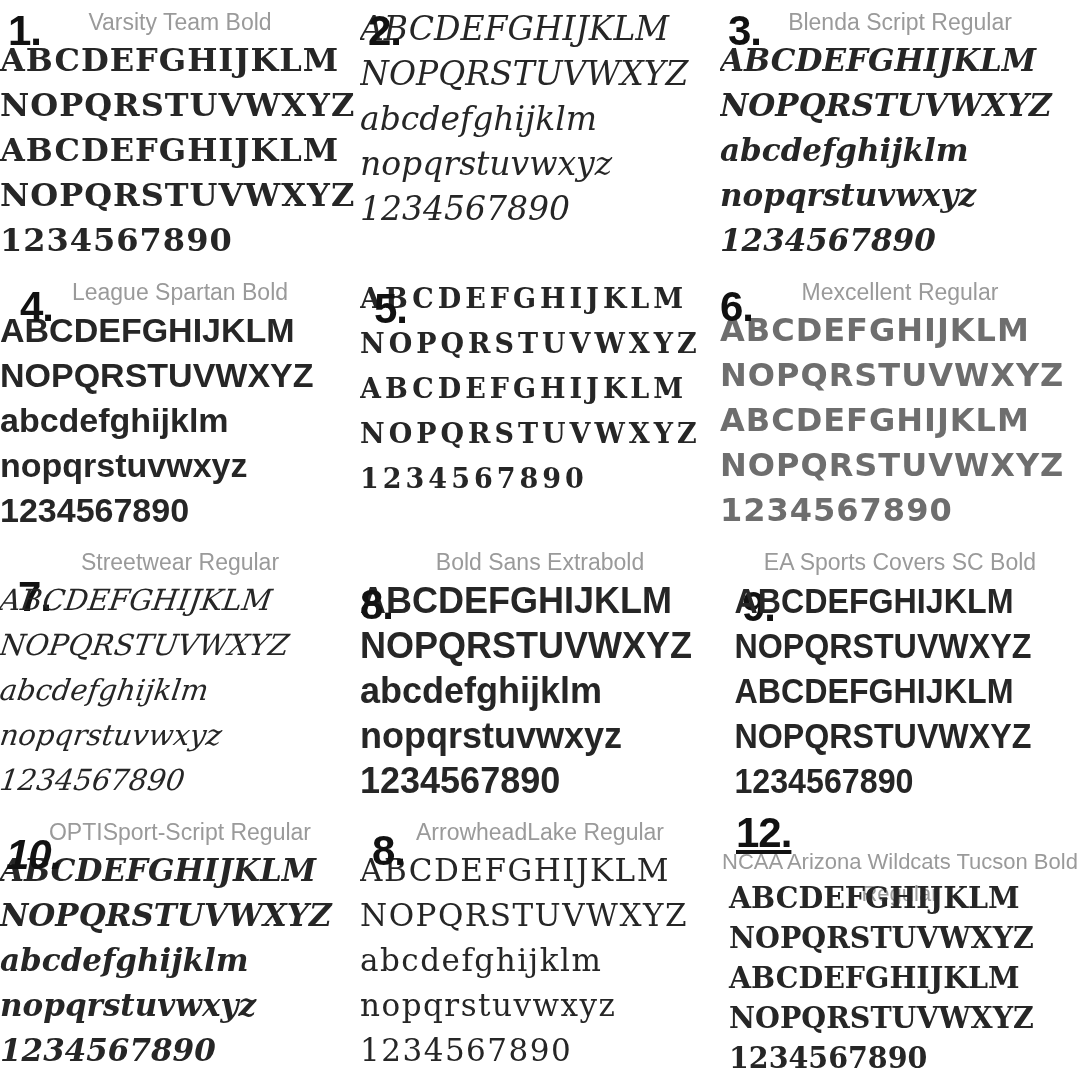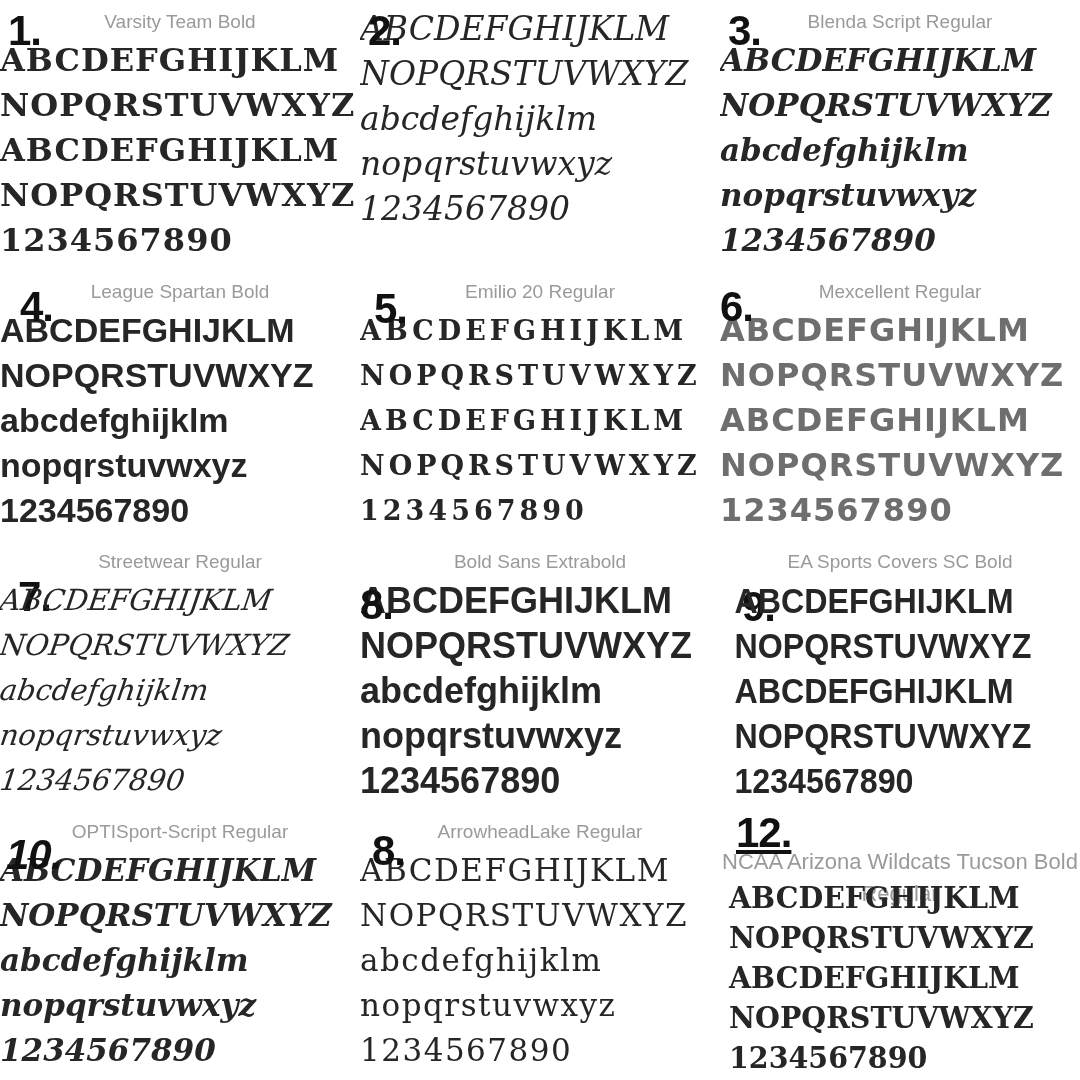--- a/index.html
+++ b/index.html
@@ -15,21 +15,21 @@
     grid-template-rows:repeat(4,270px);
   }
   .cell{position:relative;overflow:hidden;padding-top:6px;}
   .num{
     position:absolute;left:8px;top:10px;
     font-family:"Liberation Sans",sans-serif;font-weight:bold;
     font-size:42px;letter-spacing:-1px;color:var(--num);line-height:1;
   }
   .label{
     text-align:center;color:var(--label);
-    font-size:19px;line-height:32px;height:32px;
+    font-size:23px;line-height:32px;height:32px;
     font-family:"Liberation Sans",sans-serif;
   }
   .lines{color:var(--ink);}
   .ln{line-height:45px;white-space:nowrap;}
 
   
   .s1 .ln{font-family:"DejaVu Serif",serif;font-weight:bold;font-size:32px;letter-spacing:1px;}
   .s2 .ln{font-family:"DejaVu Serif",serif;font-style:italic;font-size:33px;}
   .s3 .ln{font-family:"DejaVu Serif",serif;font-style:italic;font-weight:bold;font-size:31px;}
   .s4 .ln{font-family:"Liberation Sans",sans-serif;font-weight:bold;font-size:34px;}
@@ -101,21 +101,20 @@
       <div class="ln">ABCDEFGHIJKLM</div>
       <div class="ln">NOPQRSTUVWXYZ</div>
       <div class="ln">abcdefghijklm</div>
       <div class="ln">nopqrstuvwxyz</div>
       <div class="ln">1234567890</div>
     </div>
   </div>
 
   <div class="cell s5">
     <div class="num">5.</div>
-    <div class="label">Emilio 20 Regular</div>
     <div class="lines">
       <div class="ln">ABCDEFGHIJKLM</div>
       <div class="ln">NOPQRSTUVWXYZ</div>
       <div class="ln">ABCDEFGHIJKLM</div>
       <div class="ln">NOPQRSTUVWXYZ</div>
       <div class="ln">1234567890</div>
     </div>
   </div>
 
   <div class="cell s6">

